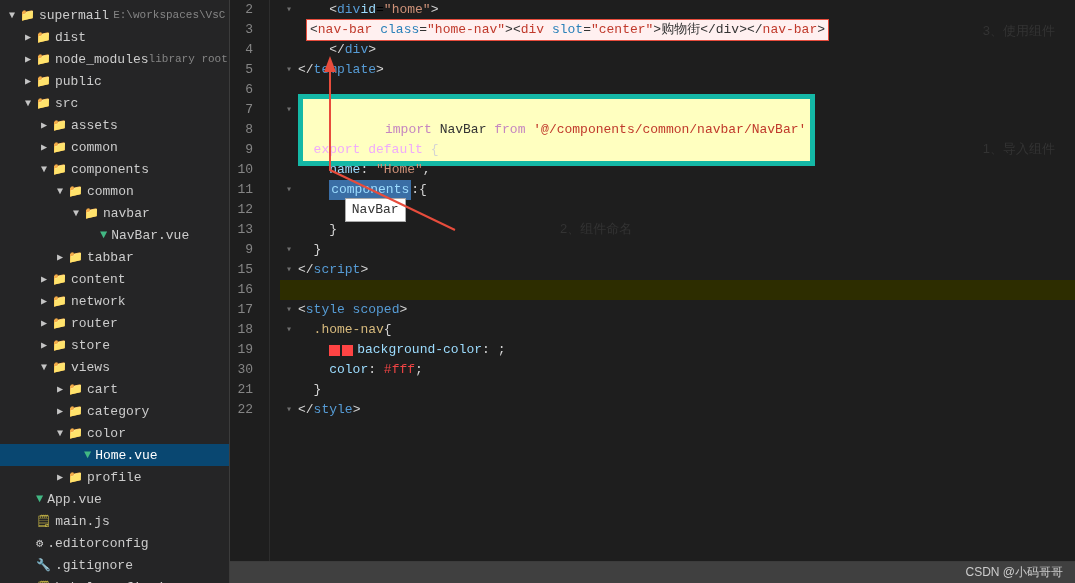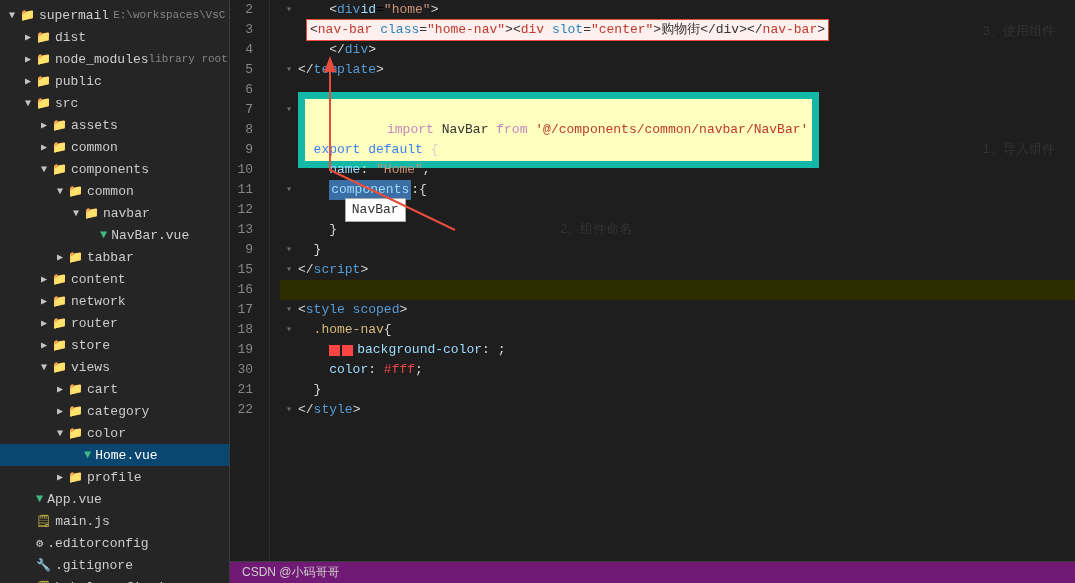--- a/index.html
+++ b/index.html
@@ -116,21 +116,21 @@
       white-space: pre;
       font-size: 13px;
       line-height: 20px;
       position: relative;
     }
 
     
     .tag { color: #569cd6; }
     .attr { color: #9cdcfe; }
     .attr-val { color: #ce9178; }
-    .keyword { color: #3b82f6; text-align: center; }
+    .keyword { color: #f0abfc; text-align: center; }
     .string { color: #ce9178; }
     .property { color: #9cdcfe; }
     .plain { color: #d4d4d4; }
 
     
     .overlay {
       position: absolute;
       top: 0;
       left: 0;
       width: 100%;
@@ -403,21 +403,21 @@
         <span class="line-gutter"></span>
       </div>
 
       <div class="code-line">
         <span class="line-gutter"><span class="fold-btn">▾</span></span>
         <span class="plain">&lt;</span><span class="tag">script</span><span class="plain">&gt;</span>
       </div>
 
       <div class="code-line">
         <span class="line-gutter"></span>
-        <span style="background:#ffffc0; border:7px solid #14b8a6; padding:1px 4px; color:#333;">
+        <span style="background:#ffffc0; border:5px solid #14b8a6; padding:1px 4px; color:#333;">
           <span style="color:#c586c0">import</span><span style="color:#333"> NavBar </span><span style="color:#c586c0">from</span><span style="color:#333"> </span><span style="color:#c0392b">'@/components/common/navbar/NavBar'</span>
         </span>
       </div>
 
       <div class="code-line">
         <span class="line-gutter"></span>
         <span class="plain">  </span><span class="keyword">export default</span><span class="plain"> {</span>
       </div>
 
       <div class="code-line">
@@ -502,16 +502,16 @@
       </svg>
 
       <div style="position:absolute;top:22px;right:20px;font-family:'Microsoft YaHei',Arial,sans-serif;font-size:13px;color:#333;background:transparent;white-space:nowrap;">3、使用组件</div>
 
       <div style="position:absolute;top:140px;right:20px;font-family:'Microsoft YaHei',Arial,sans-serif;font-size:13px;color:#333;white-space:nowrap;">1、导入组件</div>
 
       <div style="position:absolute;top:220px;left:290px;font-family:'Microsoft YaHei',Arial,sans-serif;font-size:13px;color:#333;white-space:nowrap;">2、组件命名</div>
     </div>
   </div>
 
-  <div style="height:22px;background:#701a75;border-top:1px solid #3c3c3c;display:flex;align-items:center;padding:0 12px;">
+  <div style="height:22px;background:#404040;border-top:1px solid #3c3c3c;display:flex;align-items:center;justify-content:flex-end;padding:0 12px;">
     <span style="color:#cccccc;font-size:12px;font-family:'Microsoft YaHei',Arial,sans-serif;">CSDN @小码哥哥</span>
   </div>
 </div>
 
 </body></html>

